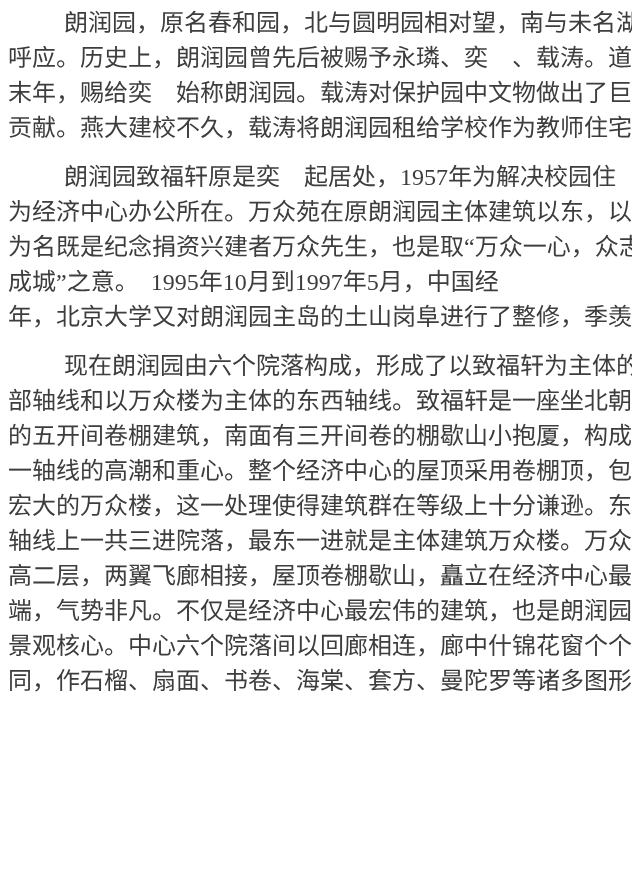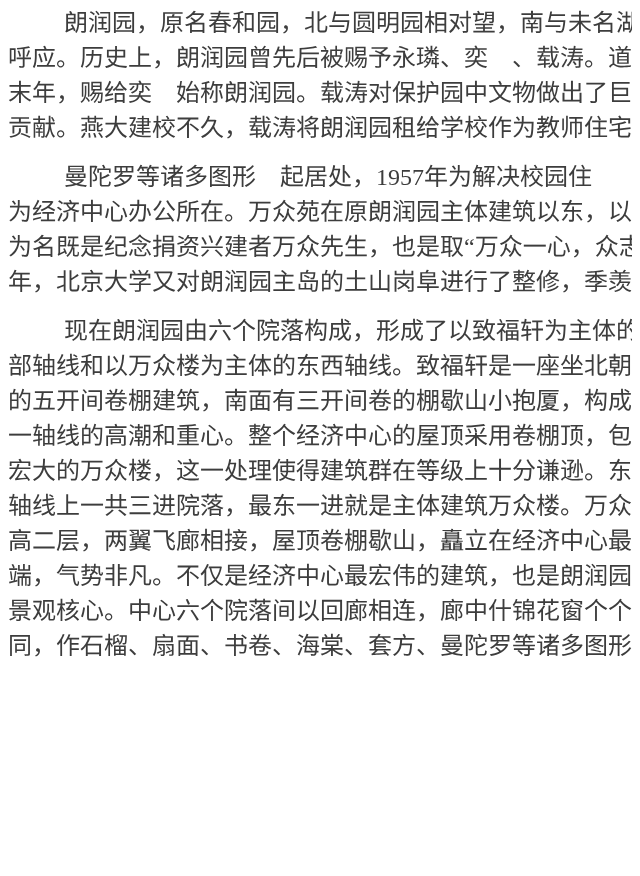--- a/index.html
+++ b/index.html
@@ -40,23 +40,24 @@
 <main class="doc">
 
   <div class="para">
     <div class="line">朗润园，原名春和园，北与圆明园相对望，南与未名湖相</div>
     <div class="line">呼应。历史上，朗润园曾先后被赐予永璘、奕　、载涛。道光</div>
     <div class="line">末年，赐给奕　始称朗润园。载涛对保护园中文物做出了巨大</div>
     <div class="line">贡献。燕大建校不久，载涛将朗润园租给学校作为教师住宅，</div>
   </div>
 
   <div class="para">
-    <div class="line">曼陀罗等诸多图形　起居处，1957年为解决校园住</div>
+    <div class="line">朗润园致福轩原是奕　起居处，1957年为解决校园住</div>
     <div class="line">为经济中心办公所在。万众苑在原朗润园主体建筑以东，以此</div>
     <div class="line">为名既是纪念捐资兴建者万众先生，也是取“万众一心，众志</div>
+    <div class="line">成城”之意。　1995年10月到1997年5月，中国经</div>
     <div class="line">年，北京大学又对朗润园主岛的土山岗阜进行了整修，季羡林</div>
   </div>
 
   <div class="para">
     <div class="line">现在朗润园由六个院落构成，形成了以致福轩为主体的南</div>
     <div class="line">部轴线和以万众楼为主体的东西轴线。致福轩是一座坐北朝南</div>
     <div class="line">的五开间卷棚建筑，南面有三开间卷的棚歇山小抱厦，构成这</div>
     <div class="line">一轴线的高潮和重心。整个经济中心的屋顶采用卷棚顶，包括</div>
     <div class="line">宏大的万众楼，这一处理使得建筑群在等级上十分谦逊。东西</div>
     <div class="line">轴线上一共三进院落，最东一进就是主体建筑万众楼。万众楼</div>

